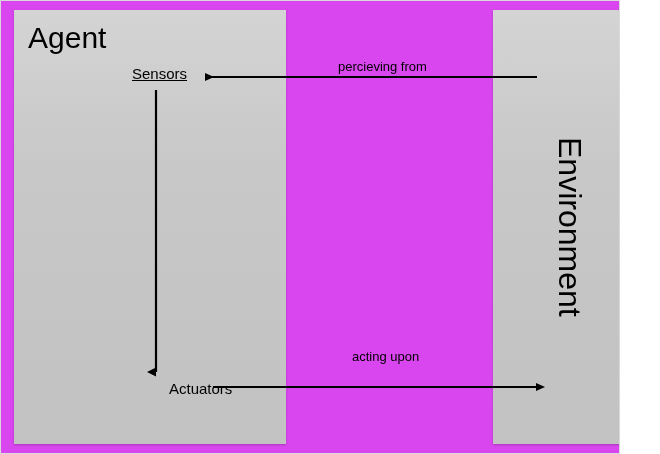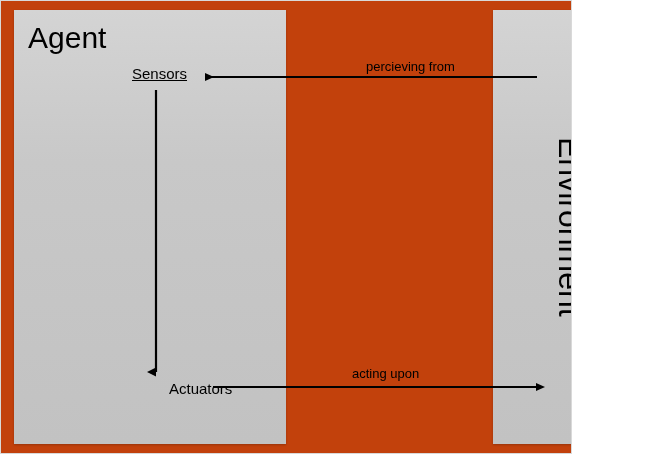--- a/index.html
+++ b/index.html
@@ -5,23 +5,23 @@
   html, body {
     margin: 0;
     padding: 0;
     background: #ffffff;
   }
   body {
     font-family: "Liberation Sans", sans-serif;
   }
   #canvas {
     position: relative;
-    width: 572px;
+    width: 620px;
     height: 454px;
-    background: #c2410c;
+    background: #d946ef;
     box-sizing: border-box;
     border: 1px solid #d9d9d9;
     overflow: hidden;
   }
 
   
   .panel {
     position: absolute;
     background: linear-gradient(to bottom, #d4d4d4 0%, #c8c8c8 35%, #c2c2c2 100%);
     box-shadow: 0 1px 2px rgba(0,0,0,0.22);
@@ -76,25 +76,24 @@
   #actuators-label {
     left: 120px;
     top: 379px;
     font-size: 15px;
     margin-left: 48px;
   }
   #perceiving-label {
     left: 337px;
     top: 58px;
     font-size: 13px;
-    margin-left: 28px;
   }
   #acting-label {
     left: 351px;
-    top: 365px;
+    top: 348px;
     font-size: 13px;
   }
 
   
   #arrow-layer {
     position: absolute;
     left: 0;
     top: 0;
     width: 660px;
     height: 454px;

